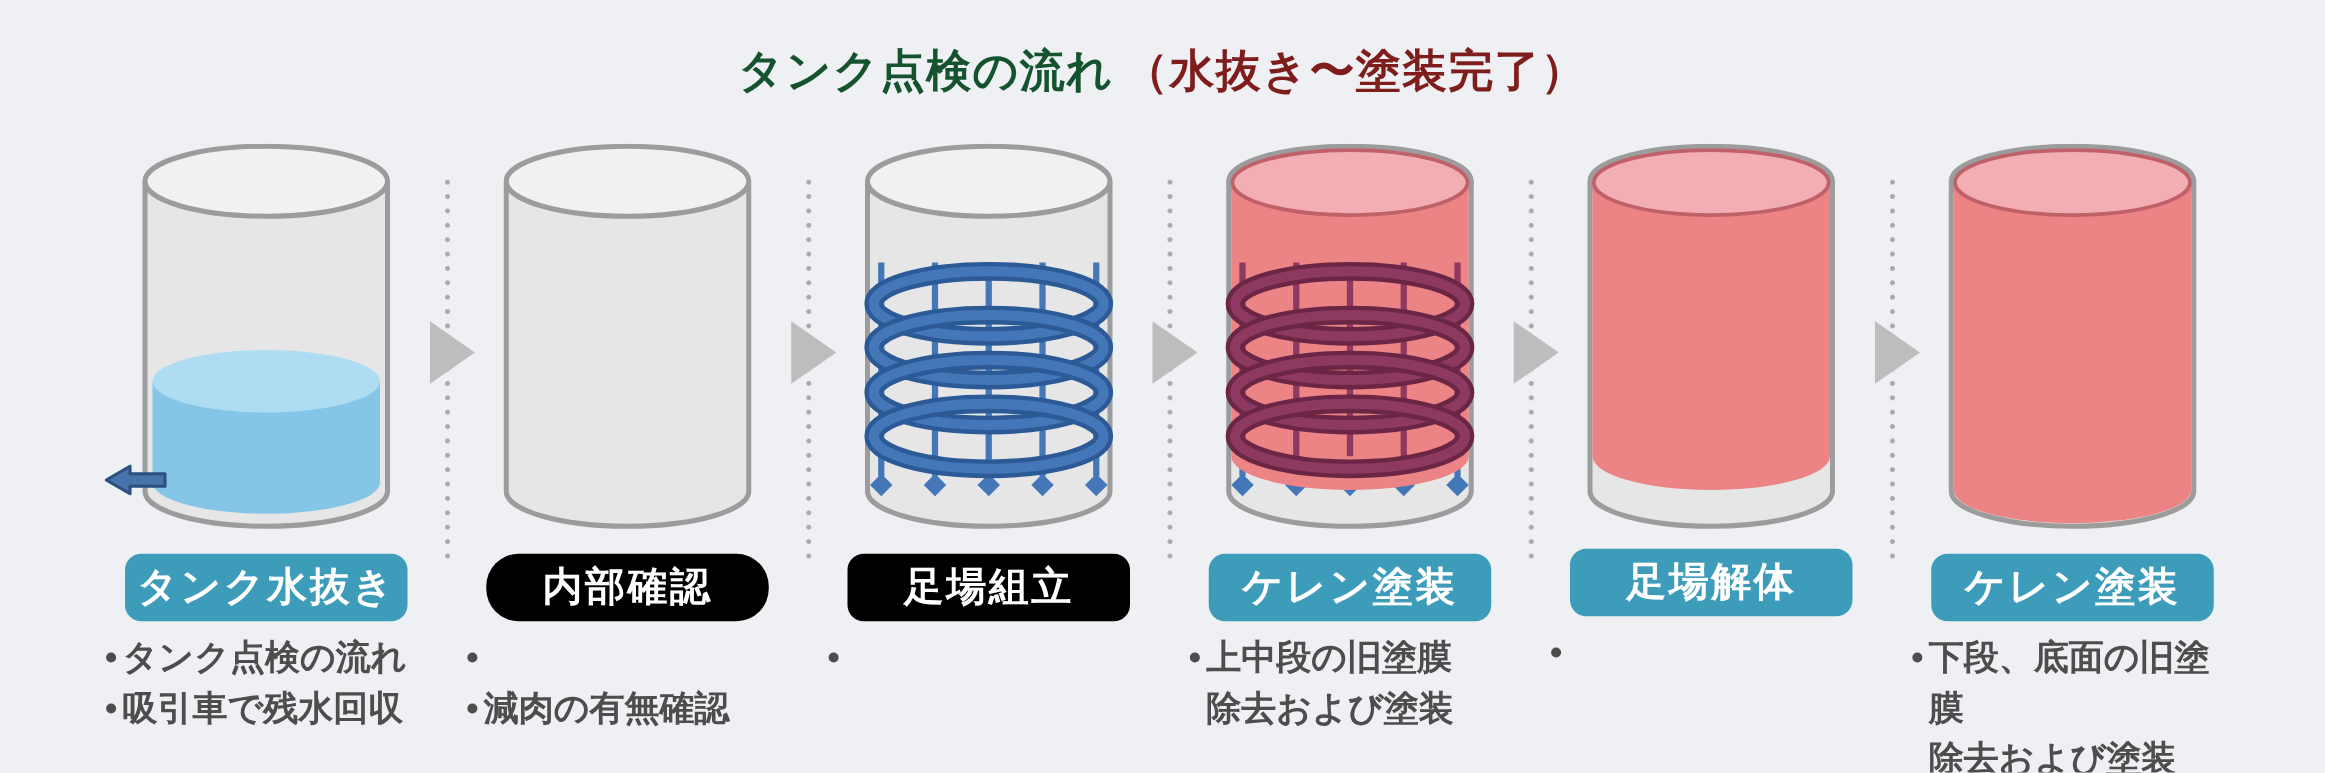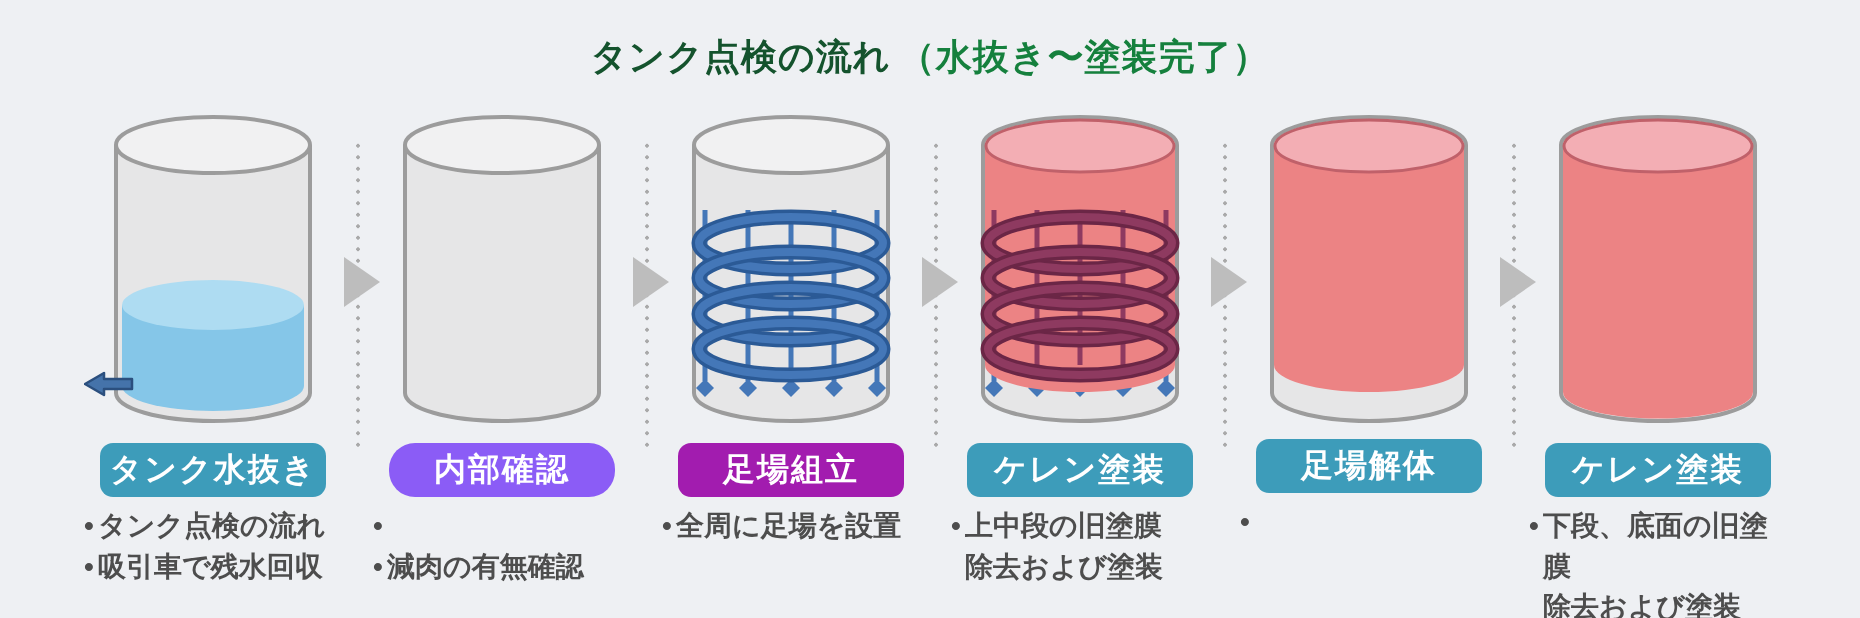--- a/index.html
+++ b/index.html
@@ -46,21 +46,21 @@
   .bullets {
     list-style:none; margin:9px 0 0 6px; padding:0; width:260px;
     font-size:28px; font-weight:600; color:#4d4d4d; line-height:1.45;
   }
   .bullets li { display:flex; }
   .bullets .dot { flex:0 0 14px; }
 </style>
 </head>
 <body style="background: rgb(238, 240, 243);">
 
-<h1 class="title"><span class="title-main" style="color: #14532d;">タンク点検の流れ</span><span class="title-sub" style="color: #15803d;">（水抜き〜塗装完了）</span></h1>
+<h1 class="title"><span class="title-main" style="color: #14532d;">タンク点検の流れ</span><span class="title-sub" style="color: #7f1d1d;">（水抜き〜塗装完了）</span></h1>
 
 <div id="flow">
     <div class="stage">
       <div class="tank-wrap"><svg viewBox="0 0 200 312" width="200" height="312">
           <path d="M3,30 L3,278 A97,28 0 0 0 197,278 L197,30" fill="#e6e6e7" stroke="#9c9c9c" stroke-width="4"></path>
           <ellipse cx="100" cy="30" rx="97" ry="28" fill="#f1f1f2" stroke="#9c9c9c" stroke-width="4"></ellipse>
           <path d="M9,190 L9,271 A91,25 0 0 0 191,271 L191,190" fill="#85c6e8"></path>
           <ellipse cx="100" cy="190" rx="91" ry="25" fill="#aedcf2"></ellipse>
         </svg><span class="drain-arrow"><svg viewBox="0 0 50 27" width="50" height="27">
             <polygon points="1,13 20,2 20,8 48,8 48,18 20,18 20,24" fill="#4573aa" stroke="#2b4f7e" stroke-width="2.5" stroke-linejoin="round"></polygon>
@@ -79,21 +79,21 @@
     </div>
     <div class="sep">
       <div class="dotline" style="background-image: radial-gradient(circle, rgb(169, 169, 169) 1.7px, rgba(0, 0, 0, 0) 2px);"></div>
       <div class="arrow" style="border-left-color: rgb(189, 189, 189);"></div>
     </div>
     <div class="stage">
       <div class="tank-wrap"><svg viewBox="0 0 200 312" width="200" height="312">
           <path d="M3,30 L3,278 A97,28 0 0 0 197,278 L197,30" fill="#e6e6e7" stroke="#9c9c9c" stroke-width="4"></path>
           <ellipse cx="100" cy="30" rx="97" ry="28" fill="#f1f1f2" stroke="#9c9c9c" stroke-width="4"></ellipse>
         </svg></div>
-      <div class="stage-label" style="background: #8b5cf6; color: rgb(255, 255, 255); border-radius: 26px;">内部確認</div>
+      <div class="stage-label" style="background: #000000; color: rgb(255, 255, 255); border-radius: 26px;">内部確認</div>
       <ul class="bullets" style="color: rgb(77, 77, 77);">
         <li>
           <span class="dot">•</span>
         </li>
         <li>
           <span class="dot">•</span>
           <span class="note-text">減肉の有無確認</span>
         </li>
       </ul>
     </div>
@@ -117,25 +117,24 @@
           <path d="M177,273 L186,264 L195,273 L186,282 Z" fill="#4477b8"></path>
           <ellipse cx="100" cy="128" rx="92" ry="26" fill="none" stroke="#2b5a96" stroke-width="15"></ellipse>
           <ellipse cx="100" cy="128" rx="92" ry="26" fill="none" stroke="#4477b8" stroke-width="8"></ellipse>
           <ellipse cx="100" cy="163" rx="92" ry="26" fill="none" stroke="#2b5a96" stroke-width="15"></ellipse>
           <ellipse cx="100" cy="163" rx="92" ry="26" fill="none" stroke="#4477b8" stroke-width="8"></ellipse>
           <ellipse cx="100" cy="199" rx="92" ry="26" fill="none" stroke="#2b5a96" stroke-width="15"></ellipse>
           <ellipse cx="100" cy="199" rx="92" ry="26" fill="none" stroke="#4477b8" stroke-width="8"></ellipse>
           <ellipse cx="100" cy="234" rx="92" ry="26" fill="none" stroke="#2b5a96" stroke-width="15"></ellipse>
           <ellipse cx="100" cy="234" rx="92" ry="26" fill="none" stroke="#4477b8" stroke-width="8"></ellipse>
         </svg></div>
-      <div class="stage-label" style="background: #a21caf; color: rgb(255, 255, 255);">足場組立</div>
-      <ul class="bullets" style="color: rgb(77, 77, 77);">
-        <li>
-          <span class="dot">•</span>
-          <span class="note-text">全周に足場を設置</span>
+      <div class="stage-label" style="background: #000000; color: rgb(255, 255, 255);">足場組立</div>
+      <ul class="bullets" style="color: rgb(77, 77, 77);">
+        <li>
+          <span class="dot">•</span>
         </li>
       </ul>
     </div>
     <div class="sep">
       <div class="dotline" style="background-image: radial-gradient(circle, rgb(169, 169, 169) 1.7px, rgba(0, 0, 0, 0) 2px);"></div>
       <div class="arrow" style="border-left-color: rgb(189, 189, 189);"></div>
     </div>
     <div class="stage">
       <div class="tank-wrap"><svg viewBox="0 0 200 312" width="200" height="312">
           <path d="M3,30 L3,278 A97,28 0 0 0 197,278 L197,30" fill="#e6e6e7" stroke="#9c9c9c" stroke-width="4"></path>

